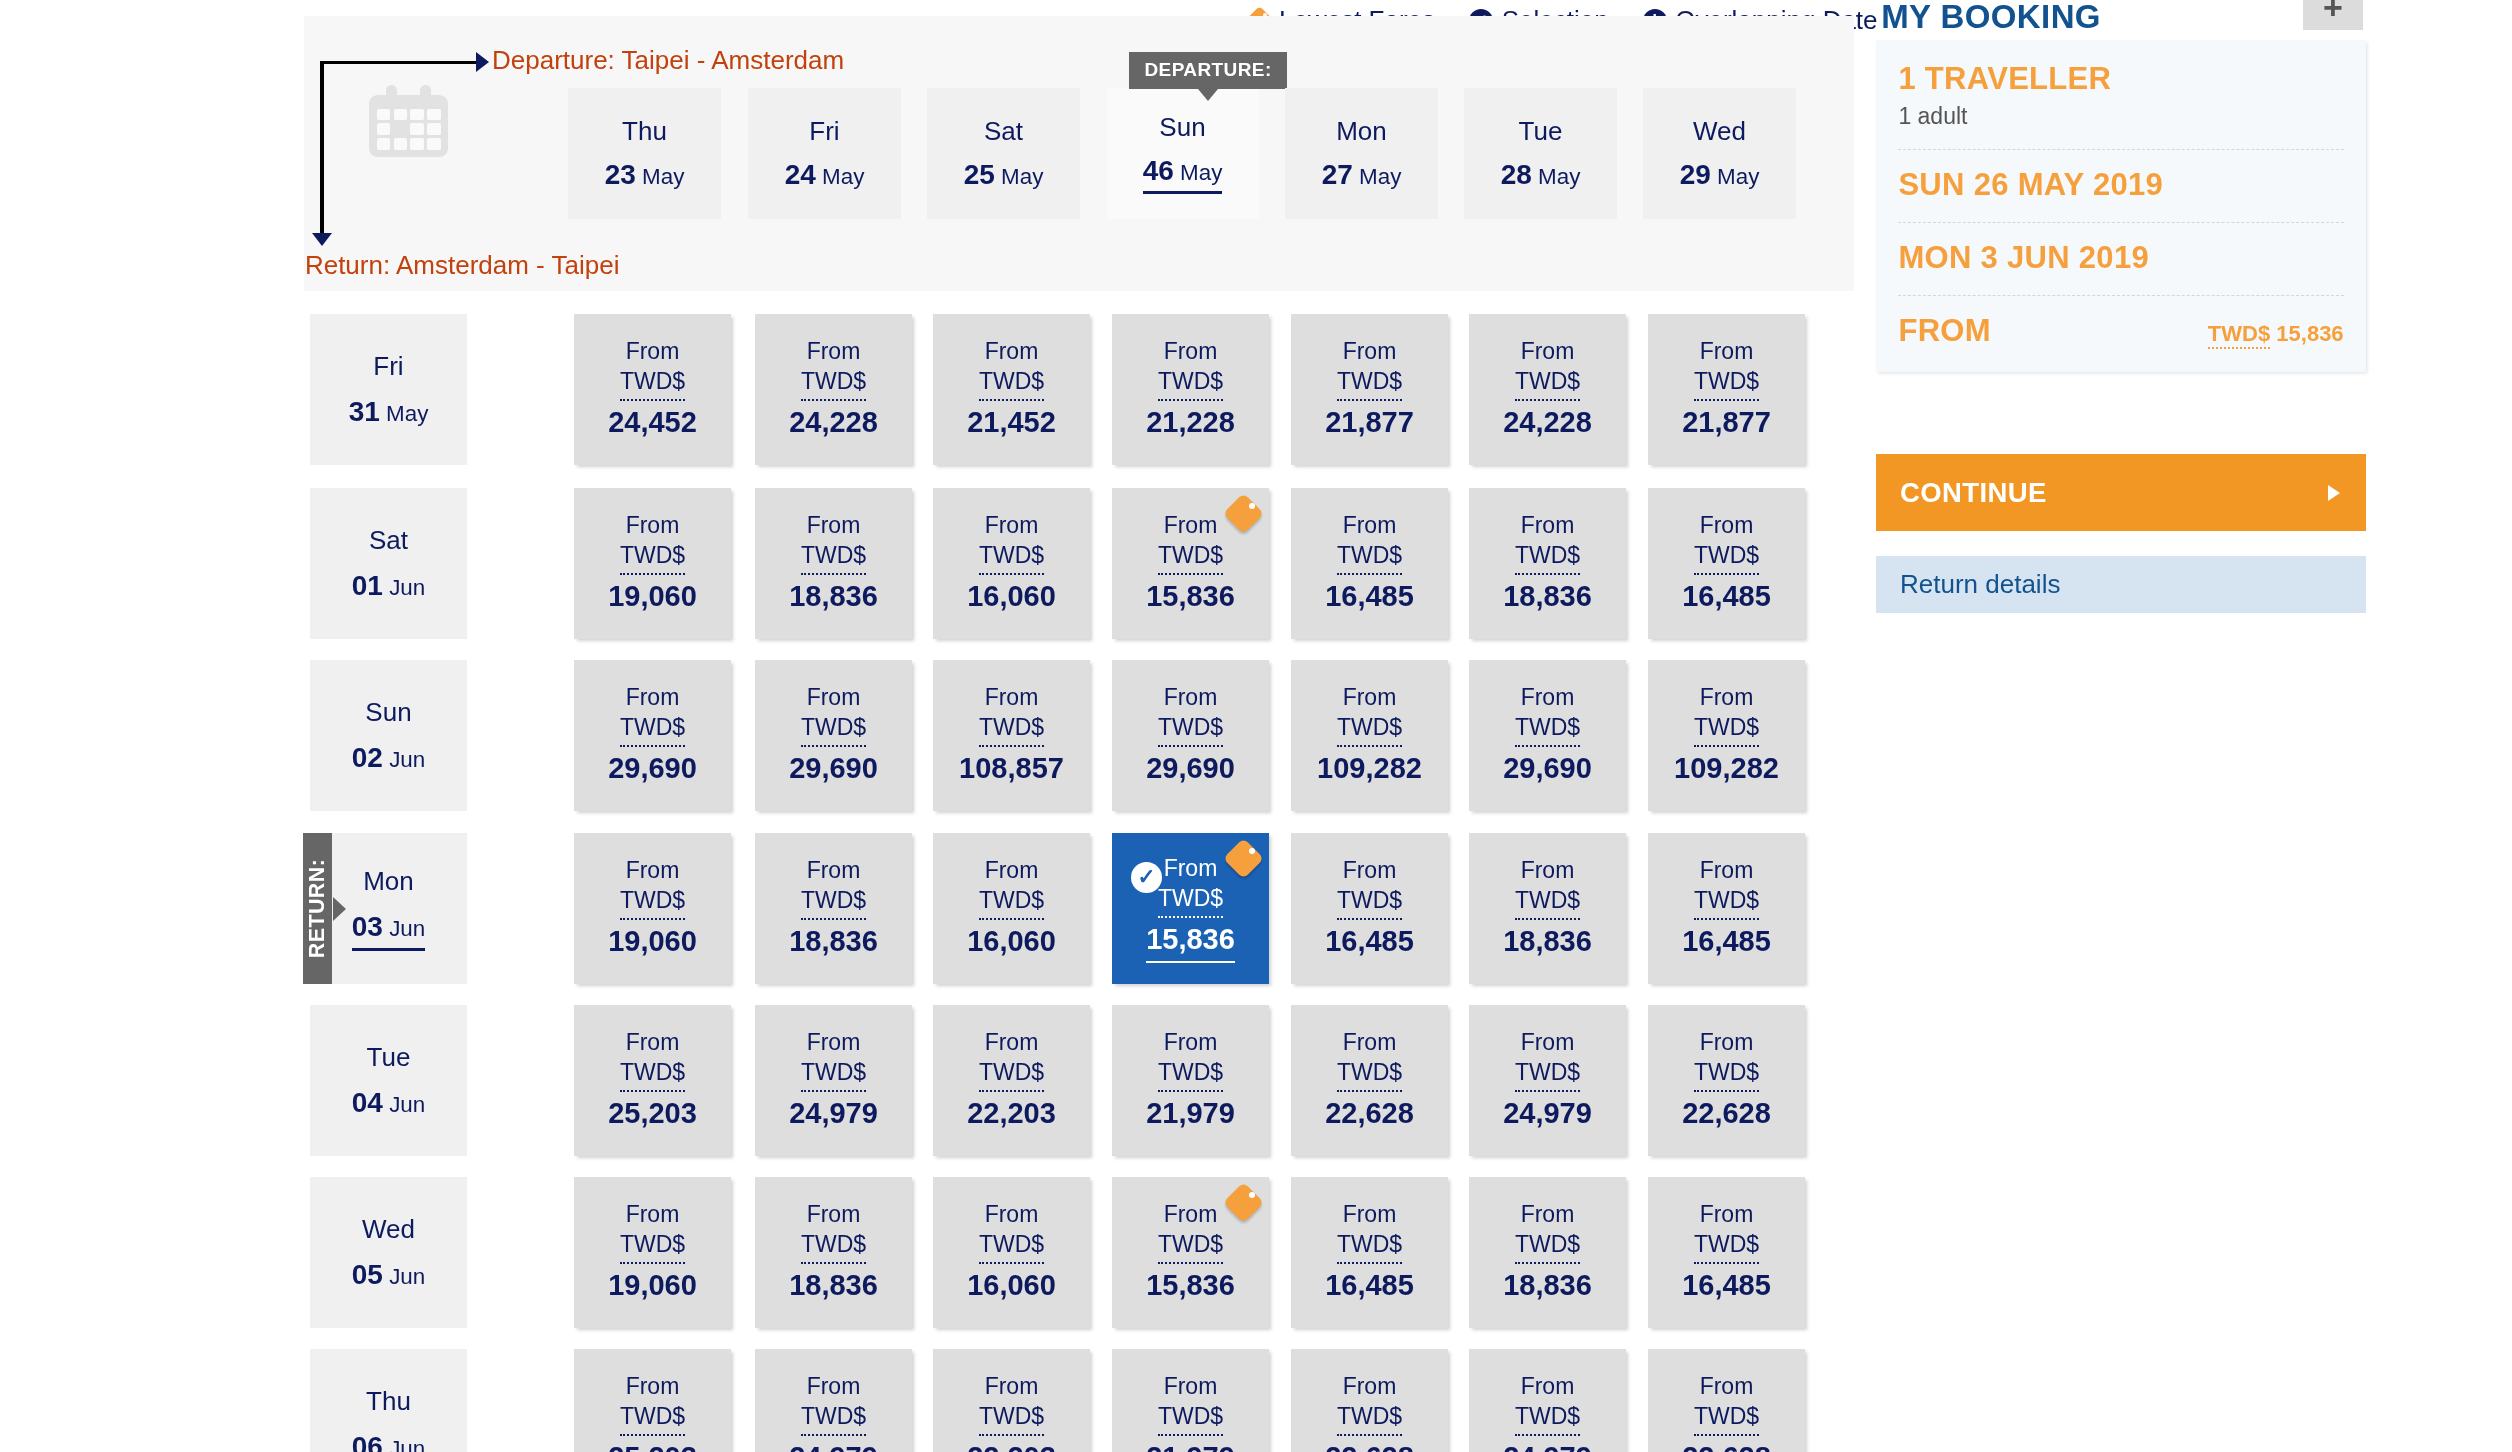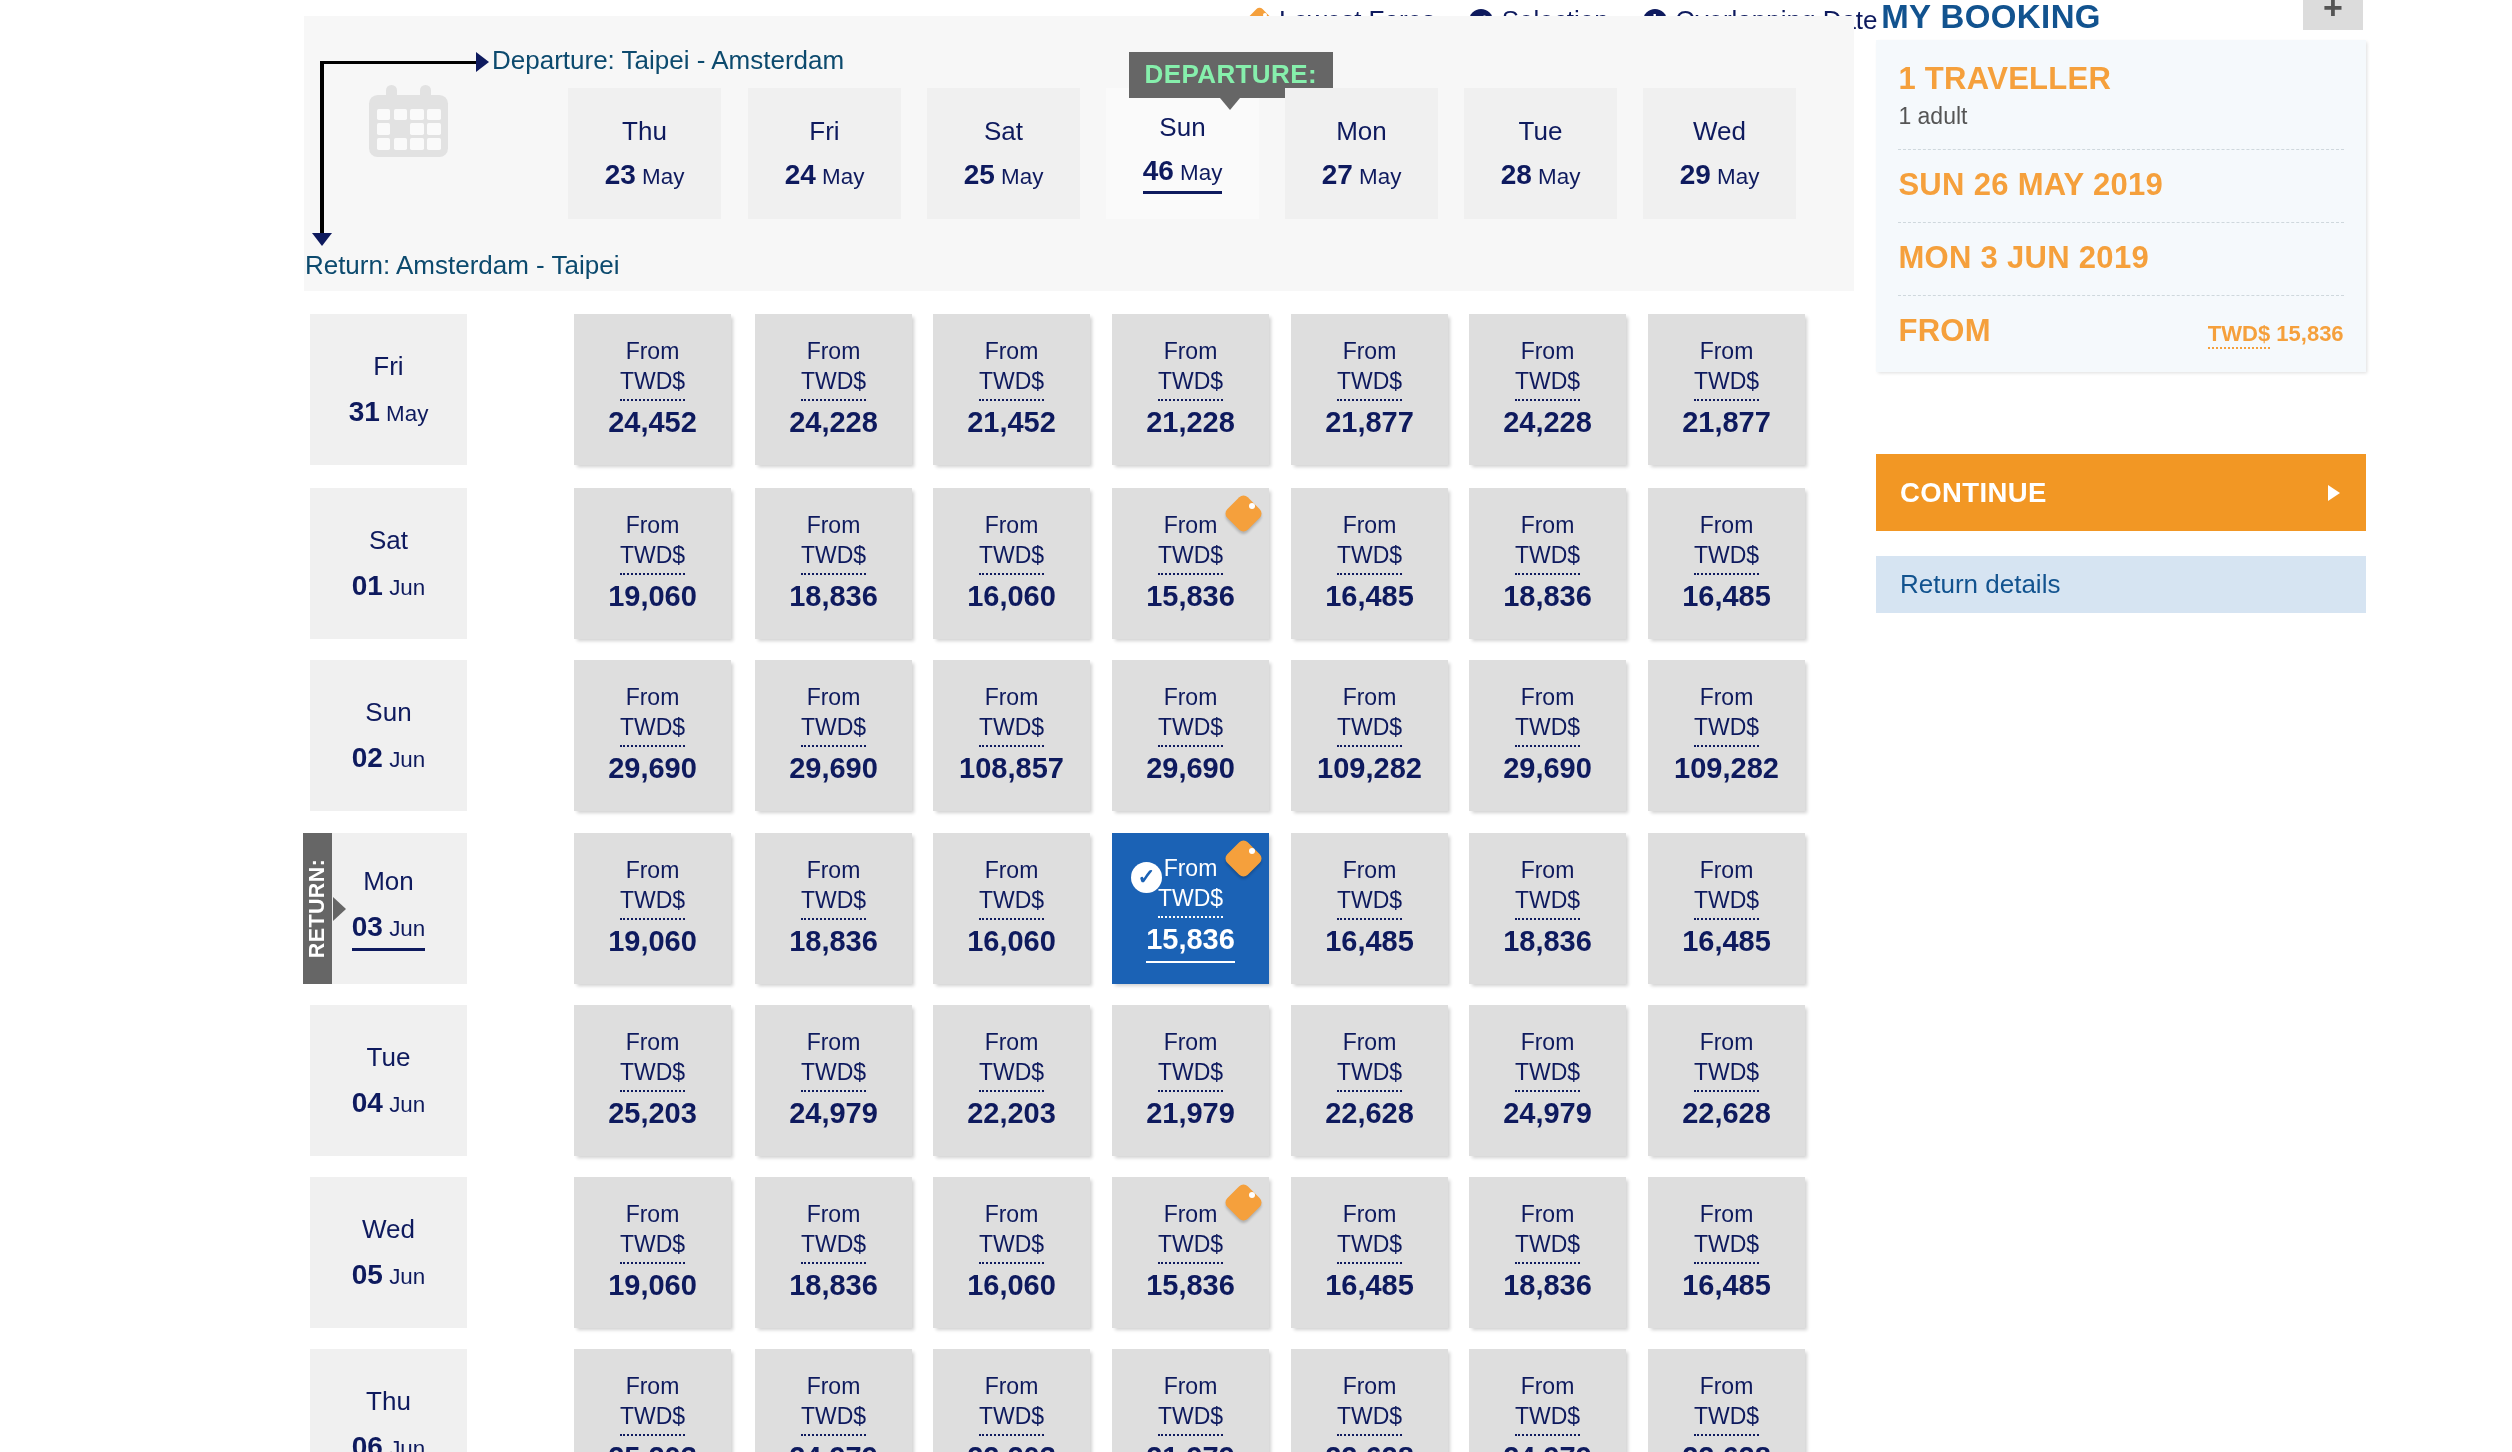--- a/index.html
+++ b/index.html
@@ -35,21 +35,21 @@
     display: flex; align-items: center; justify-content: center; line-height: 1;
   }
 
   
   .matrix-head {
     position: absolute; left: 304px; top: 15.5px;
     width: 1550px; height: 275px;
     background: #f7f7f7;
   }
   .dep-title, .ret-title {
-    position: absolute; color: #0c4a6e; font-size: 26px; white-space: nowrap;
+    position: absolute; color: #c2410c; font-size: 26px; white-space: nowrap;
   }
   .dep-title { left: 188px; top: 29px; }
   .ret-title { left: 0.9px; top: 234px; }
 
   .ann-v { position:absolute; left:16.3px; top:45px; width:3.4px; height:181px; background:#000; }
   .ann-h { position:absolute; left:16.3px; top:45px; width:163px; height:3.4px; background:#000; }
   .ann-arrow-r {
     position:absolute; left:172px; top:36px; width:0; height:0;
     border-left: 13.8px solid #0e1a5e; border-top: 10.3px solid transparent; border-bottom: 10.3px solid transparent;
   }
@@ -72,22 +72,22 @@
     position: absolute; top: 72px; width: 153px; height: 131px;
     background: #f0f0f0; display: flex; flex-direction: column;
     align-items: center; justify-content: center; color: #0e1a5e;
   }
   .col-head.sel { background: #fafafa; }
   .ch-dow { font-size: 26px; margin-bottom: 12px; }
   .ch-date { font-size: 22.4px; }
   .ch-date b { font-size: 28px; font-weight: bold; }
   .col-head.sel .ch-date { border-bottom: 3.4px solid #0e1a5e; padding-bottom: 4.3px; }
   .dep-badge {
-    position: absolute; top: 77px; background: #666666; color: #86efac;
-    font-size: 26px; font-weight: bold; padding: 7.7px 15.5px; white-space: nowrap;
+    position: absolute; top: 77px; background: #666666; color: #ffffff;
+    font-size: 19px; font-weight: bold; padding: 7.7px 15.5px; white-space: nowrap;
     letter-spacing: 0.4px;
   }
   .dep-badge:after {
     content:''; position:absolute; left:50%; margin-left:-10.3px; bottom:-12px;
     border-top: 12px solid #666666; border-left: 10.3px solid transparent; border-right: 10.3px solid transparent;
   }
 
   
   .row-label {
     position: absolute; left: 310px; width: 157px; height: 151px;

